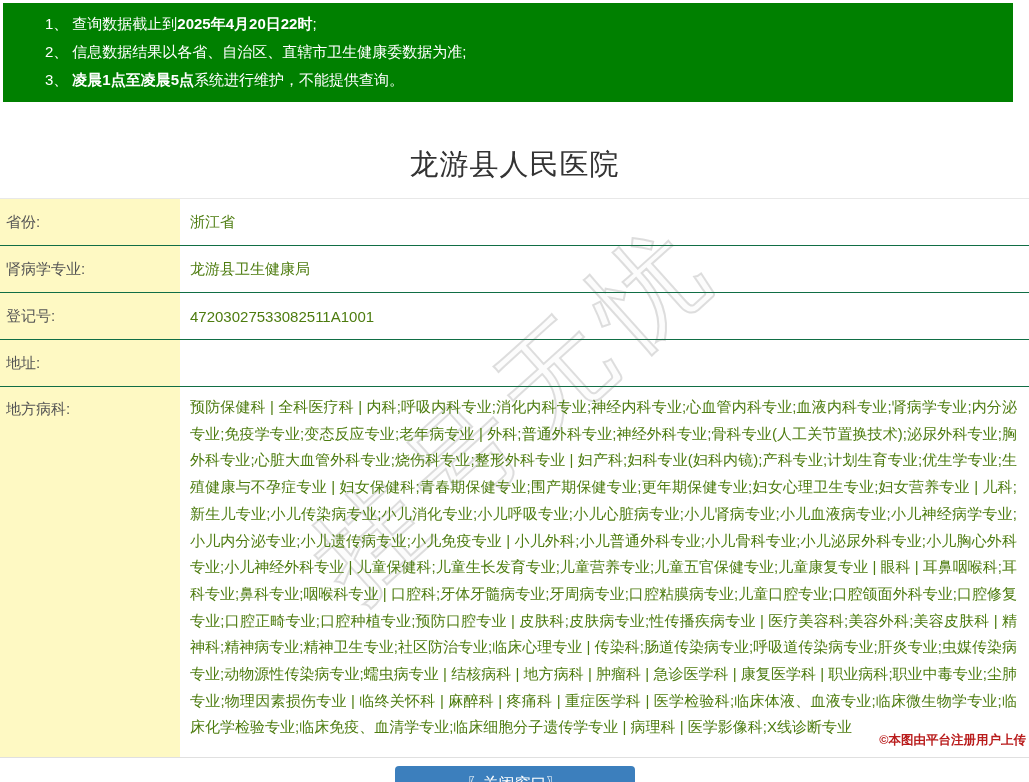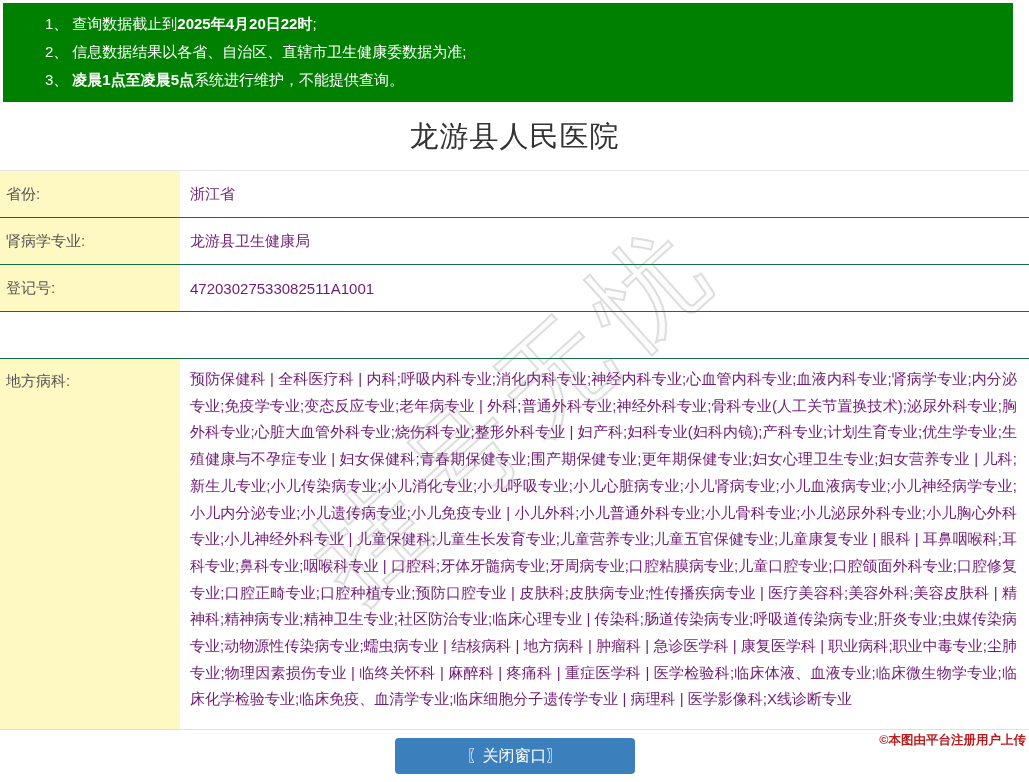--- a/index.html
+++ b/index.html
@@ -17,21 +17,21 @@
   }
   .notice-line{
     font-size:15px;
     line-height:28px;
     white-space:nowrap;
   }
   .notice-line b{font-weight:bold;}
   .notice-num{margin-right:4px;}
   
   .page-title{
-    margin:15px 0 13px 0;
+    margin:43px 0 13px 0;
     text-align:center;
     font-size:29px;
     font-weight:500;
     color:#333333;
     letter-spacing:1px;
   }
   
   .info-table{
     border-top:1px solid #e8e8e8;
     position:relative;
@@ -59,21 +59,21 @@
     align-items:center;
     padding-left:6px;
     box-sizing:border-box;
   }
   .info-row.tall .info-label{
     align-items:flex-start;
     padding-top:13px;
   }
   .info-value{
     flex:1;
-    color:#701a75;
+    color:#4d7c0f;
     font-size:15px;
     display:flex;
     align-items:center;
     padding:0 12px 0 10px;
     box-sizing:border-box;
   }
   .info-row.tall .info-value{
     display:block;
     padding-top:7px;
     line-height:26.7px;
@@ -145,20 +145,21 @@
   </div>
   <div class="info-row">
     <div class="info-label">肾病学专业:</div>
     <div class="info-value">龙游县卫生健康局</div>
   </div>
   <div class="info-row">
     <div class="info-label">登记号:</div>
     <div class="info-value">47203027533082511A1001</div>
   </div>
   <div class="info-row">
+    <div class="info-label">地址:</div>
   </div>
   <div class="info-row tall">
     <div class="info-label">地方病科:</div>
     <div class="info-value">预防保健科 | 全科医疗科 | 内科;呼吸内科专业;消化内科专业;神经内科专业;心血管内科专业;血液内科专业;肾病学专业;内分泌专业;免疫学专业;变态反应专业;老年病专业 | 外科;普通外科专业;神经外科专业;骨科专业(人工关节置换技术);泌尿外科专业;胸外科专业;心脏大血管外科专业;烧伤科专业;整形外科专业 | 妇产科;妇科专业(妇科内镜);产科专业;计划生育专业;优生学专业;生殖健康与不孕症专业 | 妇女保健科;青春期保健专业;围产期保健专业;更年期保健专业;妇女心理卫生专业;妇女营养专业 | 儿科;新生儿专业;小儿传染病专业;小儿消化专业;小儿呼吸专业;小儿心脏病专业;小儿肾病专业;小儿血液病专业;小儿神经病学专业;小儿内分泌专业;小儿遗传病专业;小儿免疫专业 | 小儿外科;小儿普通外科专业;小儿骨科专业;小儿泌尿外科专业;小儿胸心外科专业;小儿神经外科专业 | 儿童保健科;儿童生长发育专业;儿童营养专业;儿童五官保健专业;儿童康复专业 | 眼科 | 耳鼻咽喉科;耳科专业;鼻科专业;咽喉科专业 | 口腔科;牙体牙髓病专业;牙周病专业;口腔粘膜病专业;儿童口腔专业;口腔颌面外科专业;口腔修复专业;口腔正畸专业;口腔种植专业;预防口腔专业 | 皮肤科;皮肤病专业;性传播疾病专业 | 医疗美容科;美容外科;美容皮肤科 | 精神科;精神病专业;精神卫生专业;社区防治专业;临床心理专业 | 传染科;肠道传染病专业;呼吸道传染病专业;肝炎专业;虫媒传染病专业;动物源性传染病专业;蠕虫病专业 | 结核病科 | 地方病科 | 肿瘤科 | 急诊医学科 | 康复医学科 | 职业病科;职业中毒专业;尘肺专业;物理因素损伤专业 | 临终关怀科 | 麻醉科 | 疼痛科 | 重症医学科 | 医学检验科;临床体液、血液专业;临床微生物学专业;临床化学检验专业;临床免疫、血清学专业;临床细胞分子遗传学专业 | 病理科 | 医学影像科;X线诊断专业</div>
   </div>
 </div>
 
 <div class="btn-row">
   <button class="close-btn">〖关闭窗口〗</button>
 </div>

